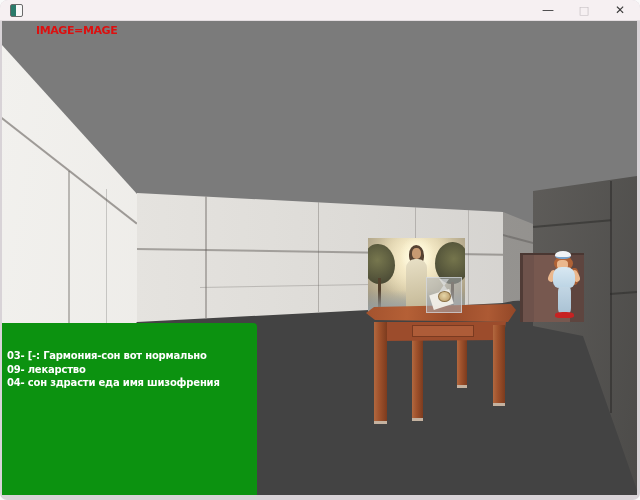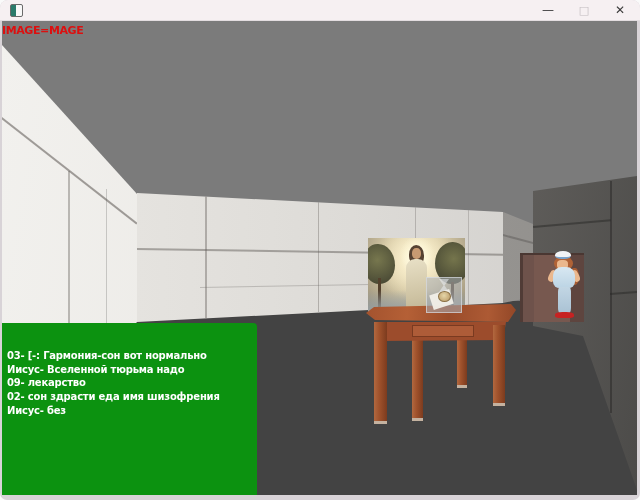--- a/index.html
+++ b/index.html
@@ -32,21 +32,21 @@
   .winbtn.max { color:#c2bcc0; font-size:11px; }
 
   
   .game {
     position:relative;
     margin:0 3px 5px 2px;
     width:635px; height:474px;
     background:#7b7b7b;           
     overflow:hidden;
   }
-  .abs { position:absolute; }
+  .abs { position:absolute;padding-left:34px; }
 
   .floor { left:0; top:280px; width:635px; height:194px; background:#434343; }
 
   .speckle-light {
     background-image:
       radial-gradient(circle at 30% 35%, rgba(60,60,58,.10) 1px, transparent 1.6px),
       radial-gradient(circle at 72% 68%, rgba(70,70,66,.08) 1px, transparent 1.6px);
     background-size:9px 11px, 14px 8px;
   }
   .speckle-dark {
@@ -234,22 +234,20 @@
     <div class="leg" style="left:491px;top:304px;width:12px;height:81px;"></div>
 
     <div class="abs glassbox">
       <div class="g-cup"></div>
       <div class="g-napkin"></div>
       <div class="g-bread"></div>
     </div>
 
     <div class="abs chatbox">
       <div>03- [-: Гармония-сон вот нормально</div>
-      <div>Иисус- Вселенной тюрьма надо</div>
       <div>09- лекарство</div>
-      <div>02- сон здрасти еда имя шизофрения</div>
-      <div>Иисус- без</div>
+      <div>04- сон здрасти еда имя шизофрения</div>
     </div>
 
     <div class="abs hud-label">IMAGE=MAGE</div>
 
   </div>
 </div>
 
 </body></html>

